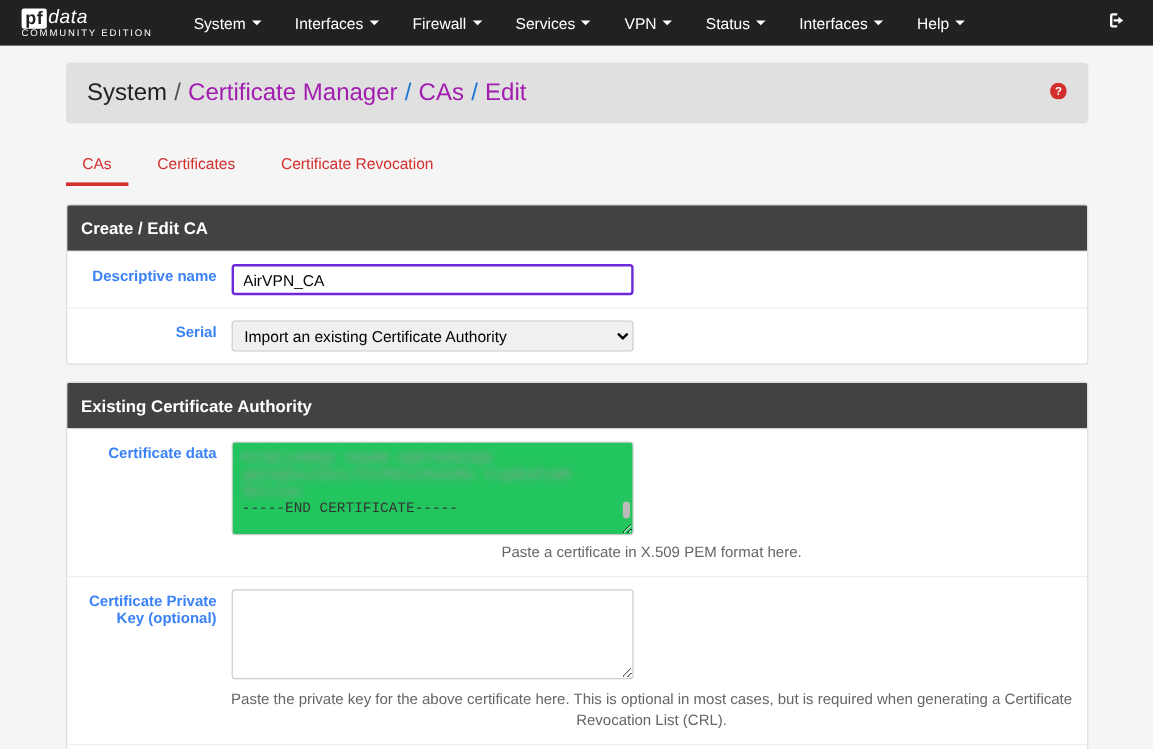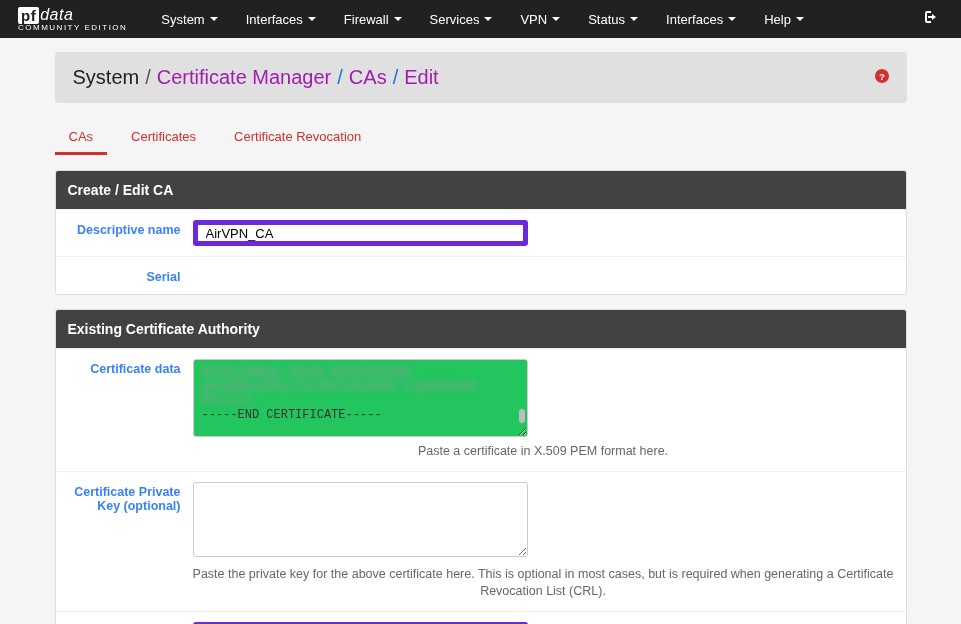--- a/index.html
+++ b/index.html
@@ -24,21 +24,21 @@
 .help-icon { margin-left: auto; color: #d32f2f; font-size: 14px; font-weight: bold; cursor: pointer; }
 .tabs { display: flex; margin-top: 18px; border-bottom: 1px solid transparent; }
 .tab { padding: 8px 14px; color: #d32f2f; font-size: 13px; cursor: pointer; margin-right: 10px; }
 .tab.active { border-bottom: 3px solid #d32f2f; font-weight: 400; }
 .panel { background: #fff; border: 1px solid #ddd; border-radius: 3px; margin-top: 14px; overflow: hidden; }
 .panel-header { background: #424242; color: #fff; font-weight: 600; font-size: 14px; padding: 11px 12px; }
 .form-row { display: flex; padding: 10px 12px; border-top: 1px solid #eee; }
 .form-row:first-of-type { border-top: none; }
 .form-label { width: 125px; text-align: right; font-weight: 600; font-size: 12.5px; color: #3b82f6; padding-right: 12px; padding-top: 3px; flex-shrink: 0; }
 .form-control { flex: 1; max-width: 710px; }
-.form-input { width: 335px; height: 26px; border: 5px solid #6d28d9; border-radius: 3px; padding: 2px 8px; font-size: 13px; font-family: inherit; }
+.form-input { width: 335px; height: 26px; border: 2px solid #6d28d9; border-radius: 3px; padding: 2px 8px; font-size: 13px; font-family: inherit; }
 .form-input.number { width: 335px; }
 .form-select { width: 335px; height: 26px; border: 1px solid #ccc; border-radius: 3px; padding: 2px 6px; font-size: 13px; background: #f0f0f0; font-family: inherit; }
 .form-textarea { width: 335px; min-height: 75px; border: 1px solid #ccc; border-radius: 3px; padding: 6px 8px; font-size: 12px; font-family: "Courier New", monospace; resize: both; line-height: 1.4; }
 .form-help { font-size: 12.5px; color: #666; margin-top: 6px; line-height: 1.4; text-align: center; }
 .blur-content { filter: blur(3px); color: #999; user-select: none; }
 .cert-end { font-family: "Courier New", monospace; font-size: 12px; }
 .cert-textarea-wrap { position: relative; width: 335px; }
 .cert-textarea-display { width: 335px; min-height: 78px; border: 1px solid #ccc; border-radius: 3px; padding: 6px 8px; font-size: 12px; font-family: "Courier New", monospace; background: #22c55e; overflow: hidden; resize: both; }
 .scrollbar-thumb { position: absolute; right: 3px; top: 50px; width: 6px; height: 14px; background: #bbb; border-radius: 3px; }
 </style>
@@ -121,20 +121,25 @@
   <div class="panel">
     <div class="panel-header">Create / Edit CA</div>
     <div class="form-row">
       <div class="form-label">Descriptive name</div>
       <div class="form-control">
         <input type="text" class="form-input" value="AirVPN_CA" style="">
       </div>
     </div>
     <div class="form-row">
       <div class="form-label">Serial</div>
+      <div class="form-control">
+        <select class="form-select">
+          <option>Import an existing Certificate Authority</option>
+        </select>
+      </div>
     </div>
   </div>
 
   <div class="panel">
     <div class="panel-header">Existing Certificate Authority</div>
 
     <div class="form-row">
       <div class="form-label">Certificate data</div>
       <div class="form-control">
         <div class="cert-textarea-wrap">

